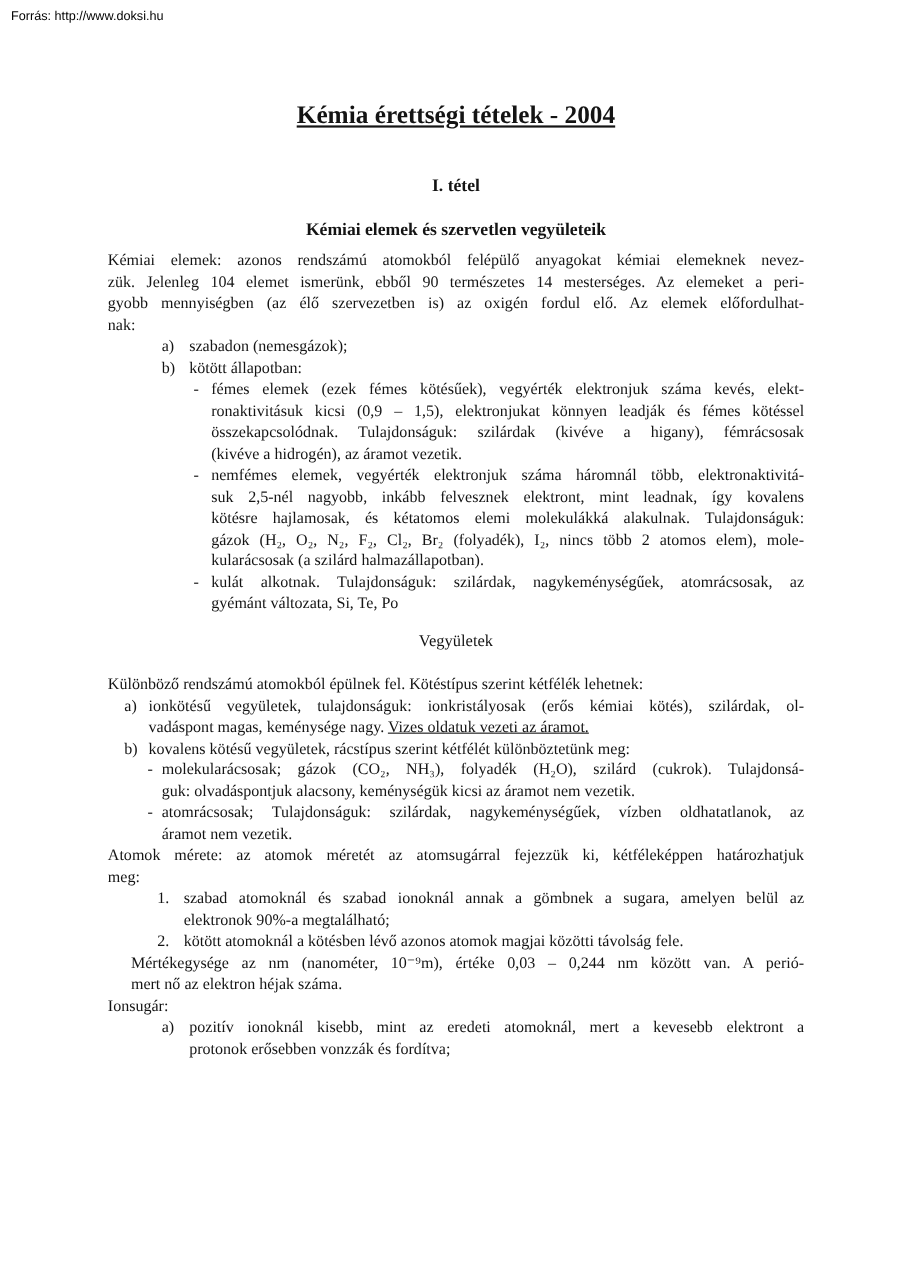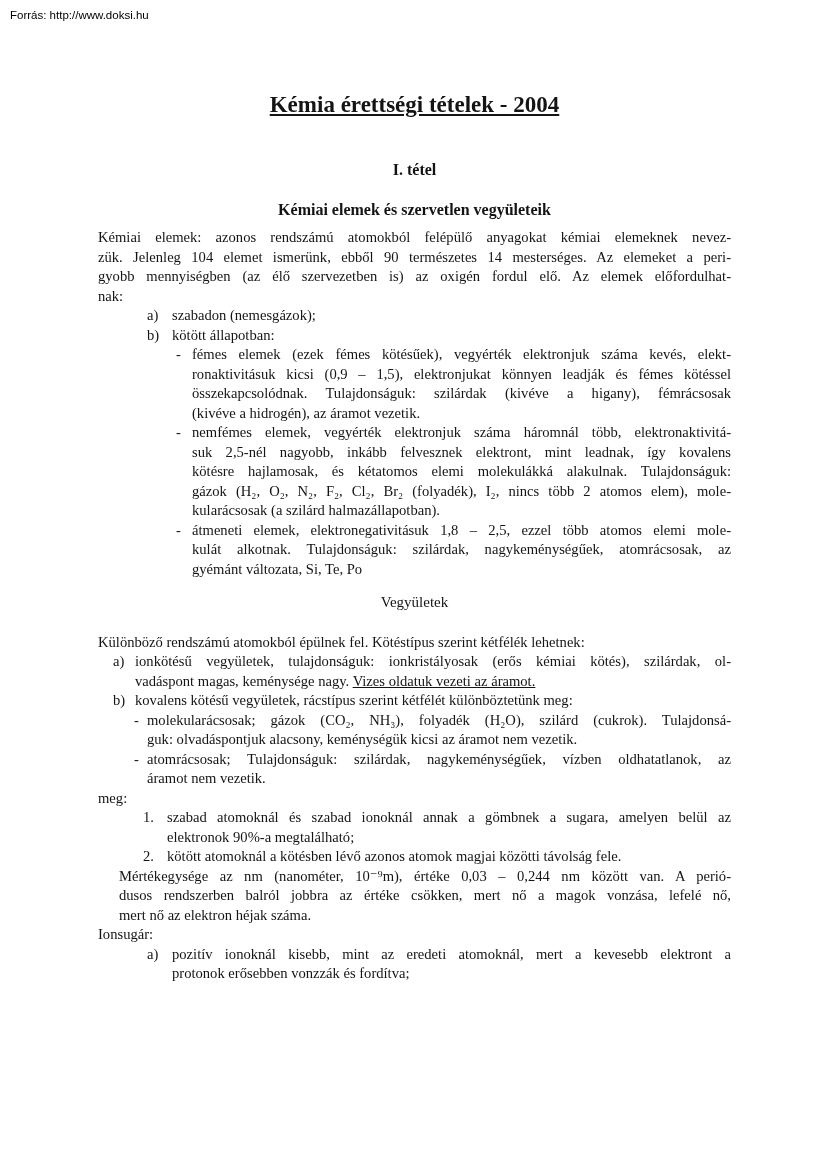--- a/index.html
+++ b/index.html
@@ -97,21 +97,20 @@
         <div class="ln"><span>suk 2,5-nél nagyobb, inkább felvesznek elektront, mint leadnak, így kovalens</span></div>
         <div class="ln"><span>kötésre hajlamosak, és kétatomos elemi molekulákká alakulnak. Tulajdonságuk:</span></div>
         <div class="ln"><span>gázok (H₂, O₂, N₂, F₂, Cl₂, Br₂ (folyadék), I₂, nincs több 2 atomos elem), mole-</span></div>
         <div class="ln ln-last"><span>kularácsosak (a szilárd halmazállapotban).</span></div>
       </div>
   </div>
 
   <div class="item i-dash1">
     <span class="marker">-</span>
     <div>
-        <div class="ln"><span>átmeneti elemek, elektronegativitásuk 1,8 – 2,5, ezzel több atomos elemi mole-</span></div>
         <div class="ln"><span>kulát alkotnak. Tulajdonságuk: szilárdak, nagykeménységűek, atomrácsosak, az</span></div>
         <div class="ln ln-last"><span>gyémánt változata, Si, Te, Po</span></div>
       </div>
   </div>
 
   <h3 class="h-mid">Vegyületek</h3>
 
   <div class="para">
       <div class="ln ln-last"><span>Különböző rendszámú atomokból épülnek fel. Kötéstípus szerint kétfélék lehetnek:</span></div>
     </div>
@@ -141,41 +140,41 @@
 
   <div class="item i-dash2">
     <span class="marker">-</span>
     <div>
         <div class="ln"><span>atomrácsosak; Tulajdonságuk: szilárdak, nagykeménységűek, vízben oldhatatlanok, az</span></div>
         <div class="ln ln-last"><span>áramot nem vezetik.</span></div>
       </div>
   </div>
 
   <div class="para">
+      <div class="ln"><span>Atomok mérete: az atomok méretét az atomsugárral fejezzük ki, kétféleképpen határozhatjuk</span></div>
       <div class="ln ln-last"><span>meg:</span></div>
     </div>
 
   <div class="item i-num">
     <span class="marker">1.</span>
     <div>
         <div class="ln"><span>szabad atomoknál és szabad ionoknál annak a gömbnek a sugara, amelyen belül az</span></div>
         <div class="ln ln-last"><span>elektronok 90%-a megtalálható;</span></div>
       </div>
   </div>
 
   <div class="item i-num">
     <span class="marker">2.</span>
     <div>
         <div class="ln ln-last"><span>kötött atomoknál a kötésben lévő azonos atomok magjai közötti távolság fele.</span></div>
       </div>
   </div>
 
   <div class="para block-indent">
       <div class="ln"><span>Mértékegysége az nm (nanométer, 10⁻⁹m), értéke 0,03 – 0,244 nm között van. A perió-</span></div>
-      <div class="ln"><span>dusos rendszerben balról jobbra az értéke csökken, mert nő a magok vonzása, lefelé nő,</span></div>
       <div class="ln ln-last"><span>mert nő az elektron héjak száma.</span></div>
     </div>
 
   <div class="para">
       <div class="ln ln-last"><span>Ionsugár:</span></div>
     </div>
 
   <div class="item i-ab">
     <span class="marker">a)</span>
     <div>

